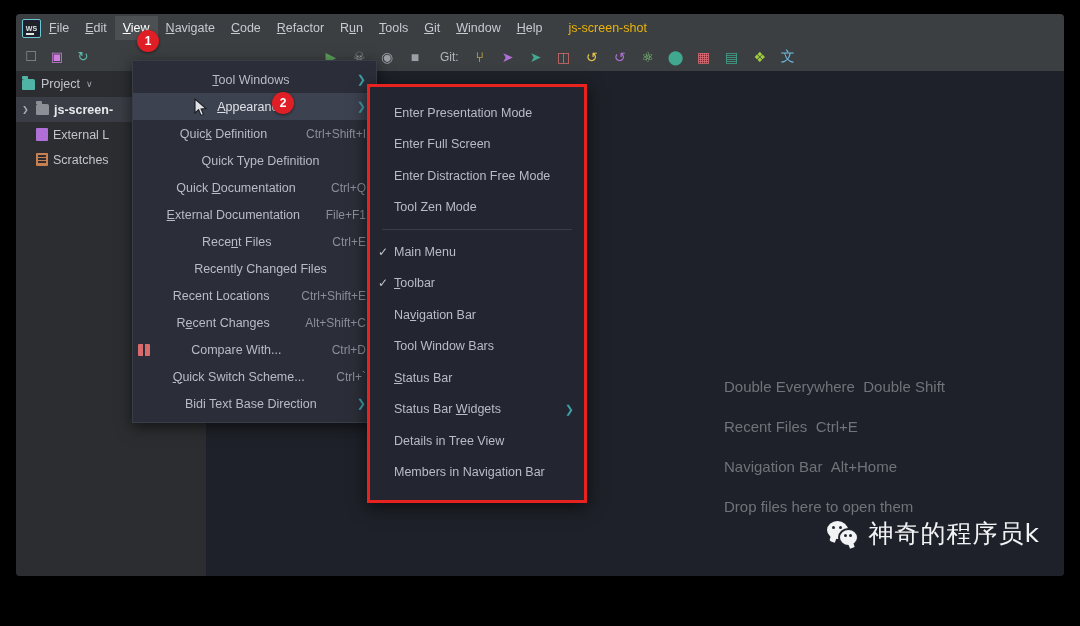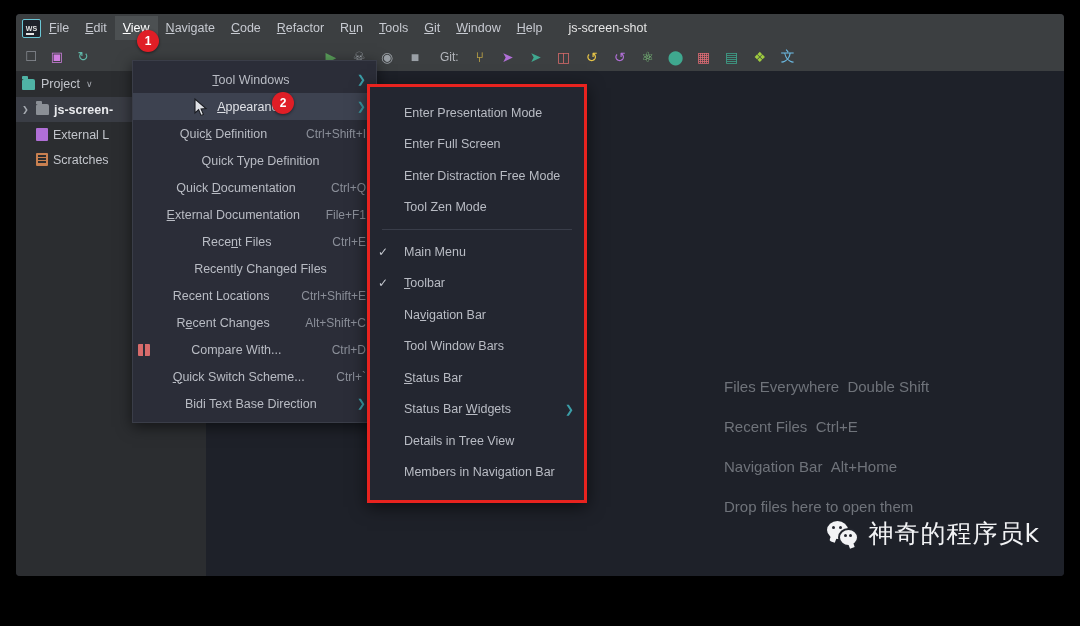--- a/index.html
+++ b/index.html
@@ -29,21 +29,21 @@
     display:flex;align-items:center;justify-content:center;
   }
   .ws-logo span{font-size:7px;color:#e6e6e6;font-weight:bold;line-height:1;}
   .ws-logo::after{content:"";position:absolute;bottom:2px;left:3px;width:8px;height:1.5px;background:#e6e6e6;}
   .mb-item{
     color:#c7cad1;font-size:12.5px;padding:5px 8px;cursor:default;
     white-space:nowrap;position:relative;
   }
   .mb-item.active{background:#4c5052;color:#ffffff;}
   .mb-item u{text-decoration:underline;}
-  #mb-title{color:#e5e5e5;font-size:12.5px;margin-left:18px;}
+  #mb-title{color:#eab308;font-size:12.5px;margin-left:18px;}
   
   #toolbar{
     position:absolute;left:0;top:28px;width:100%;height:29px;
     background:#3c3f41;display:flex;align-items:center;
   }
   .tb-ic{width:22px;height:22px;margin-left:4px;display:flex;align-items:center;justify-content:center;font-size:13px;}
   
   #leftpane{
     position:absolute;left:0;top:57px;width:190px;bottom:0;background:#2b2d30;
   }
@@ -89,21 +89,21 @@
   .ic-cmp{width:12px;height:12px;background:#d86b6b;border-radius:1px;position:relative;}
   .ic-cmp::after{content:"";position:absolute;left:5px;top:0;width:1.5px;height:12px;background:#2b2d38;}
   
   #submenu{
     position:absolute;left:351px;top:70px;width:220px;height:419px;
     background:#232630;border:3px solid #e8231f;
     box-shadow:0 4px 16px rgba(0,0,0,.6);box-sizing:border-box;padding:10px 0;
   }
   .si{
     position:relative;display:flex;align-items:center;height:31.5px;
-    padding:0 10px 0 34px;color:#b9bcc4;font-size:12.5px;white-space:nowrap;
+    padding:0 10px 0 24px;color:#b9bcc4;font-size:12.5px;white-space:nowrap;
   }
   .si .stx{flex:1;}
   .si .sarr{color:#3b9ea8;font-size:11px;}
   .si .chk{position:absolute;left:8px;color:#c5c8cf;font-size:12px;}
   .si u{text-decoration:underline;}
   .sep{height:1px;background:#393d49;margin:6px 12px;}
   
   .badge{
     position:absolute;width:22px;height:22px;border-radius:50%;
     background:#e01e26;color:#fff;font-size:12px;font-weight:bold;
@@ -196,21 +196,21 @@
           <div class="tree-row">
             <span class="arr"></span>
             <span class="ic-scr" style="margin-left: 2px;"></span>
             <span class="nm">Scratches</span>
           </div>
         </div>
   </div>
 
   <div id="editor">
     <div id="hints">
-          <div class="hint"><span>Files Everywhere</span>&nbsp;&nbsp;<span class="k">Double Shift</span></div>
+          <div class="hint"><span>Double Everywhere</span>&nbsp;&nbsp;<span class="k">Double Shift</span></div>
           <div class="hint"><span>Recent Files</span>&nbsp;&nbsp;<span class="k">Ctrl+E</span></div>
           <div class="hint"><span>Navigation Bar</span>&nbsp;&nbsp;<span class="k">Alt+Home</span></div>
           <div class="hint"><span>Drop files here to open them</span></div>
         </div>
   </div>
 
   <div id="viewmenu">
         <div class="mi">
           <span class="mtx"><u>T</u>ool Windows</span>
           <span class="marr">❯</span>

